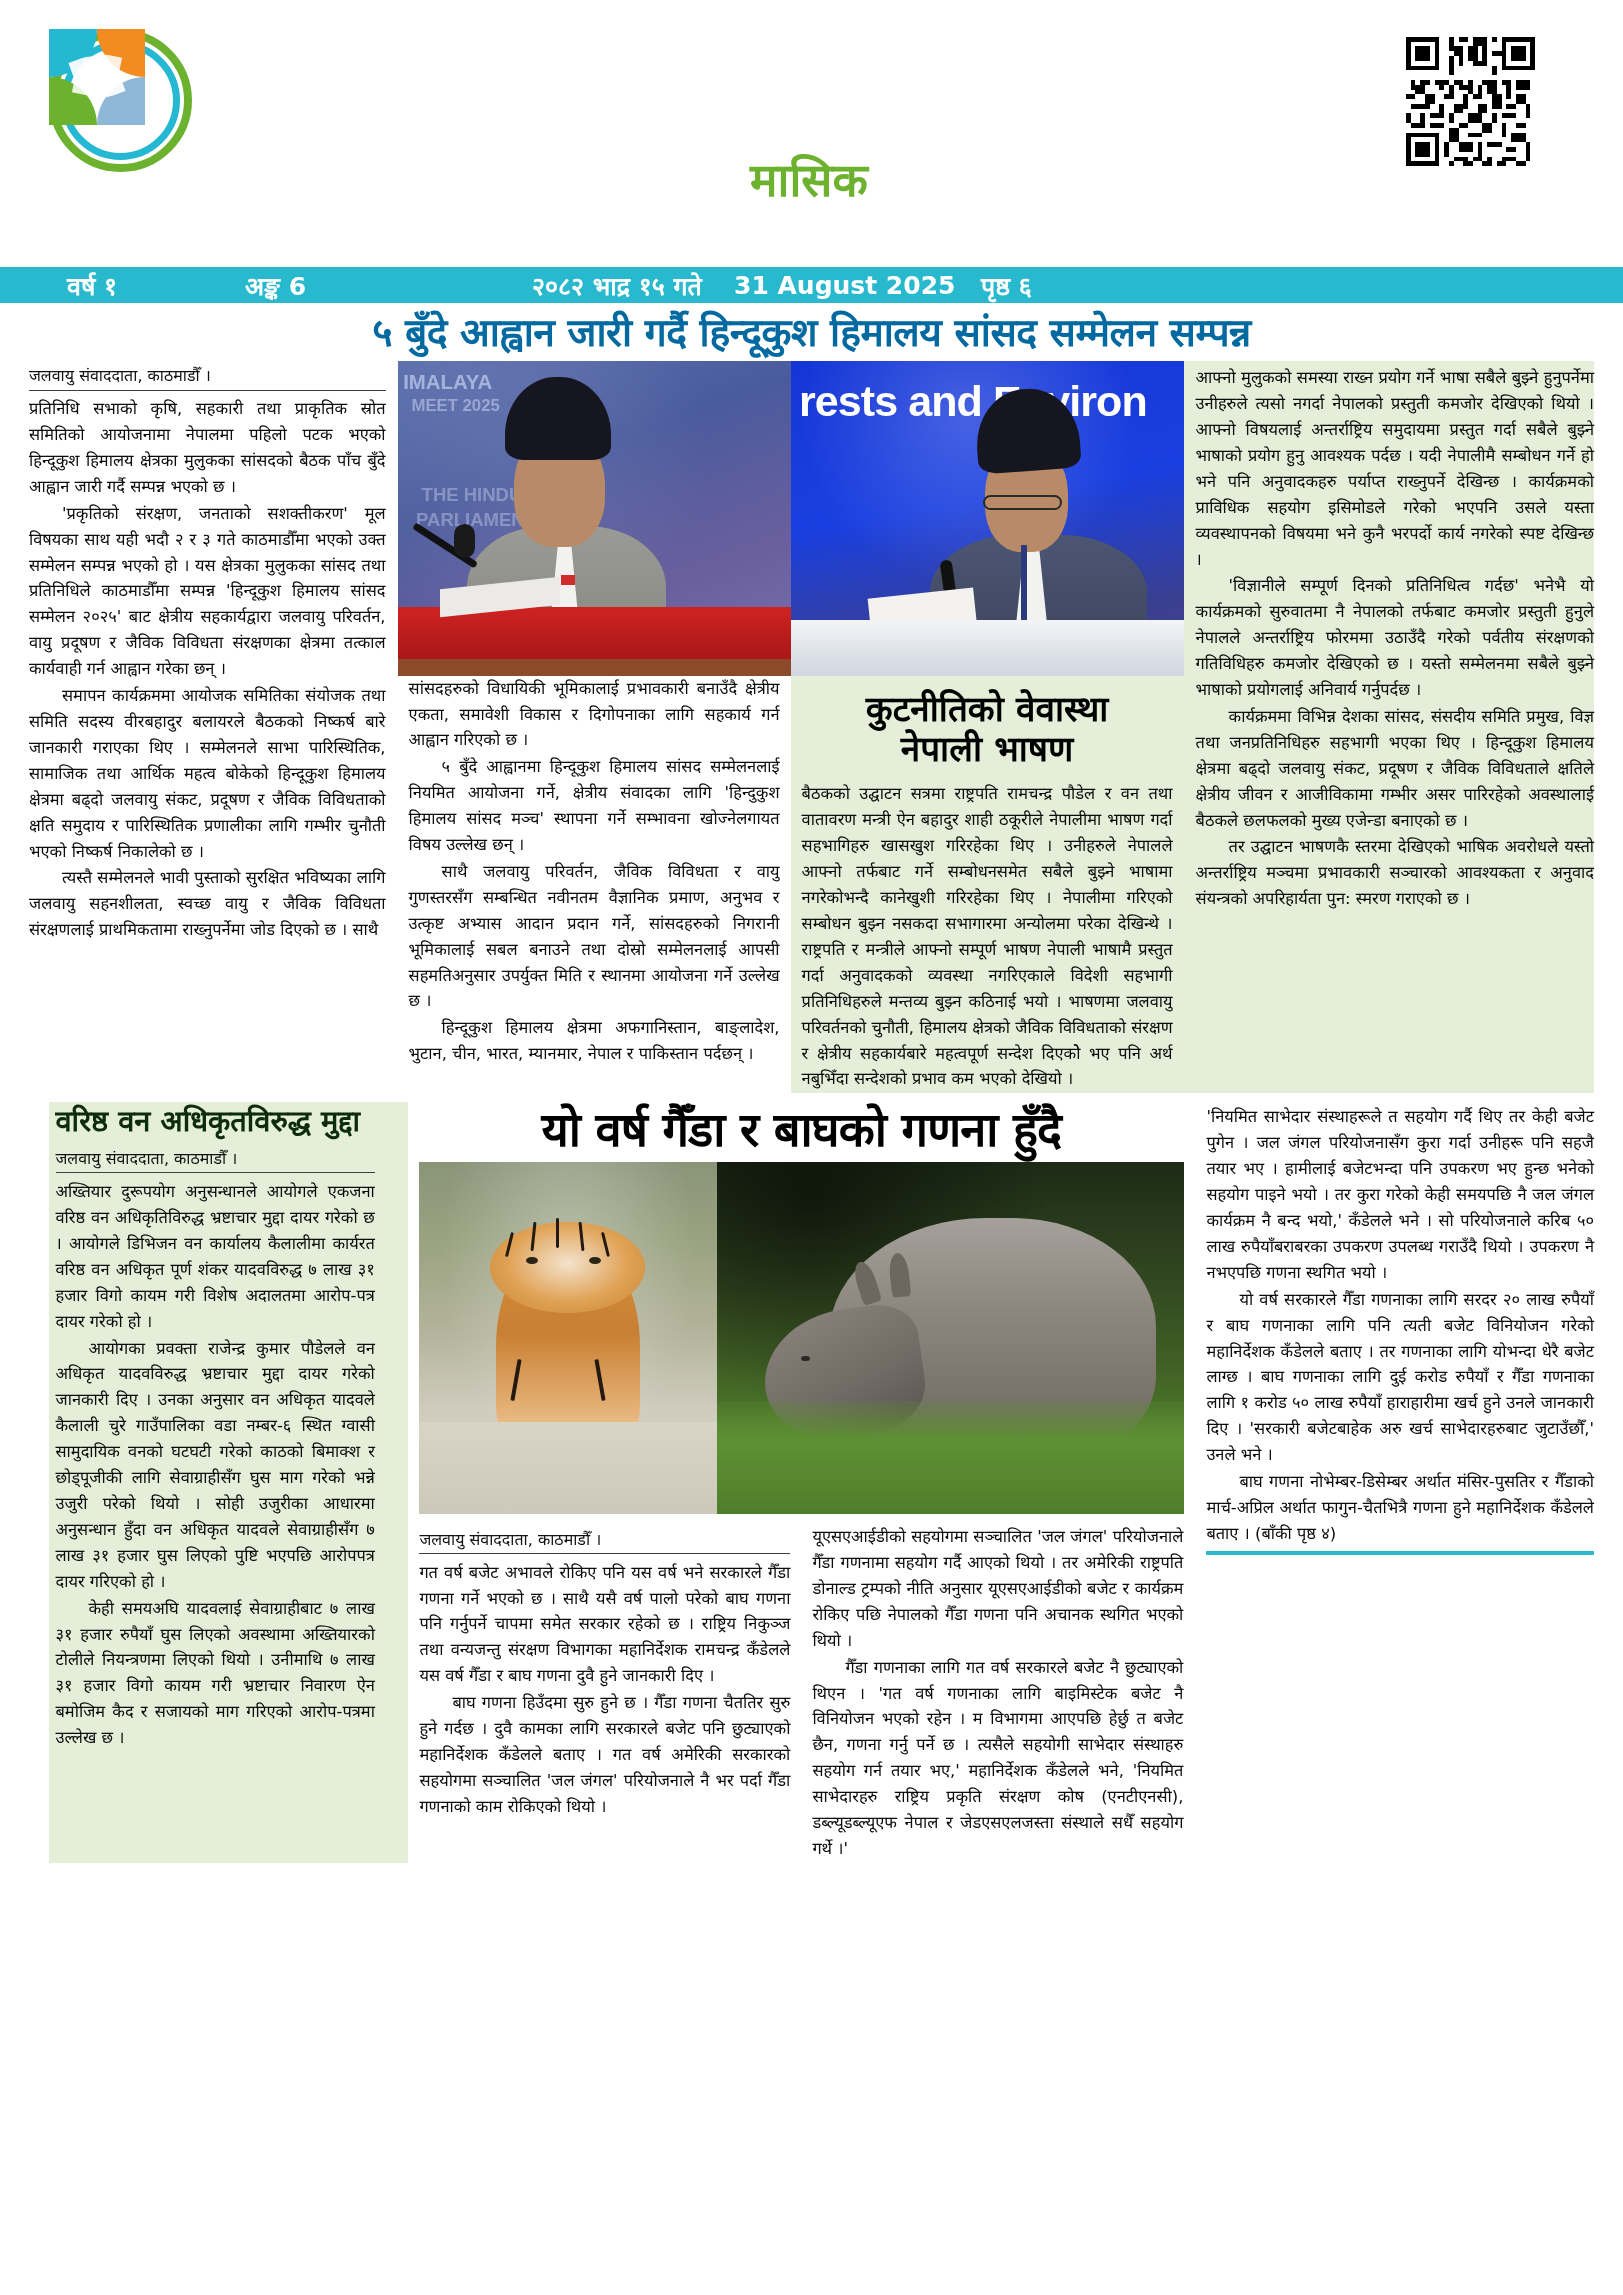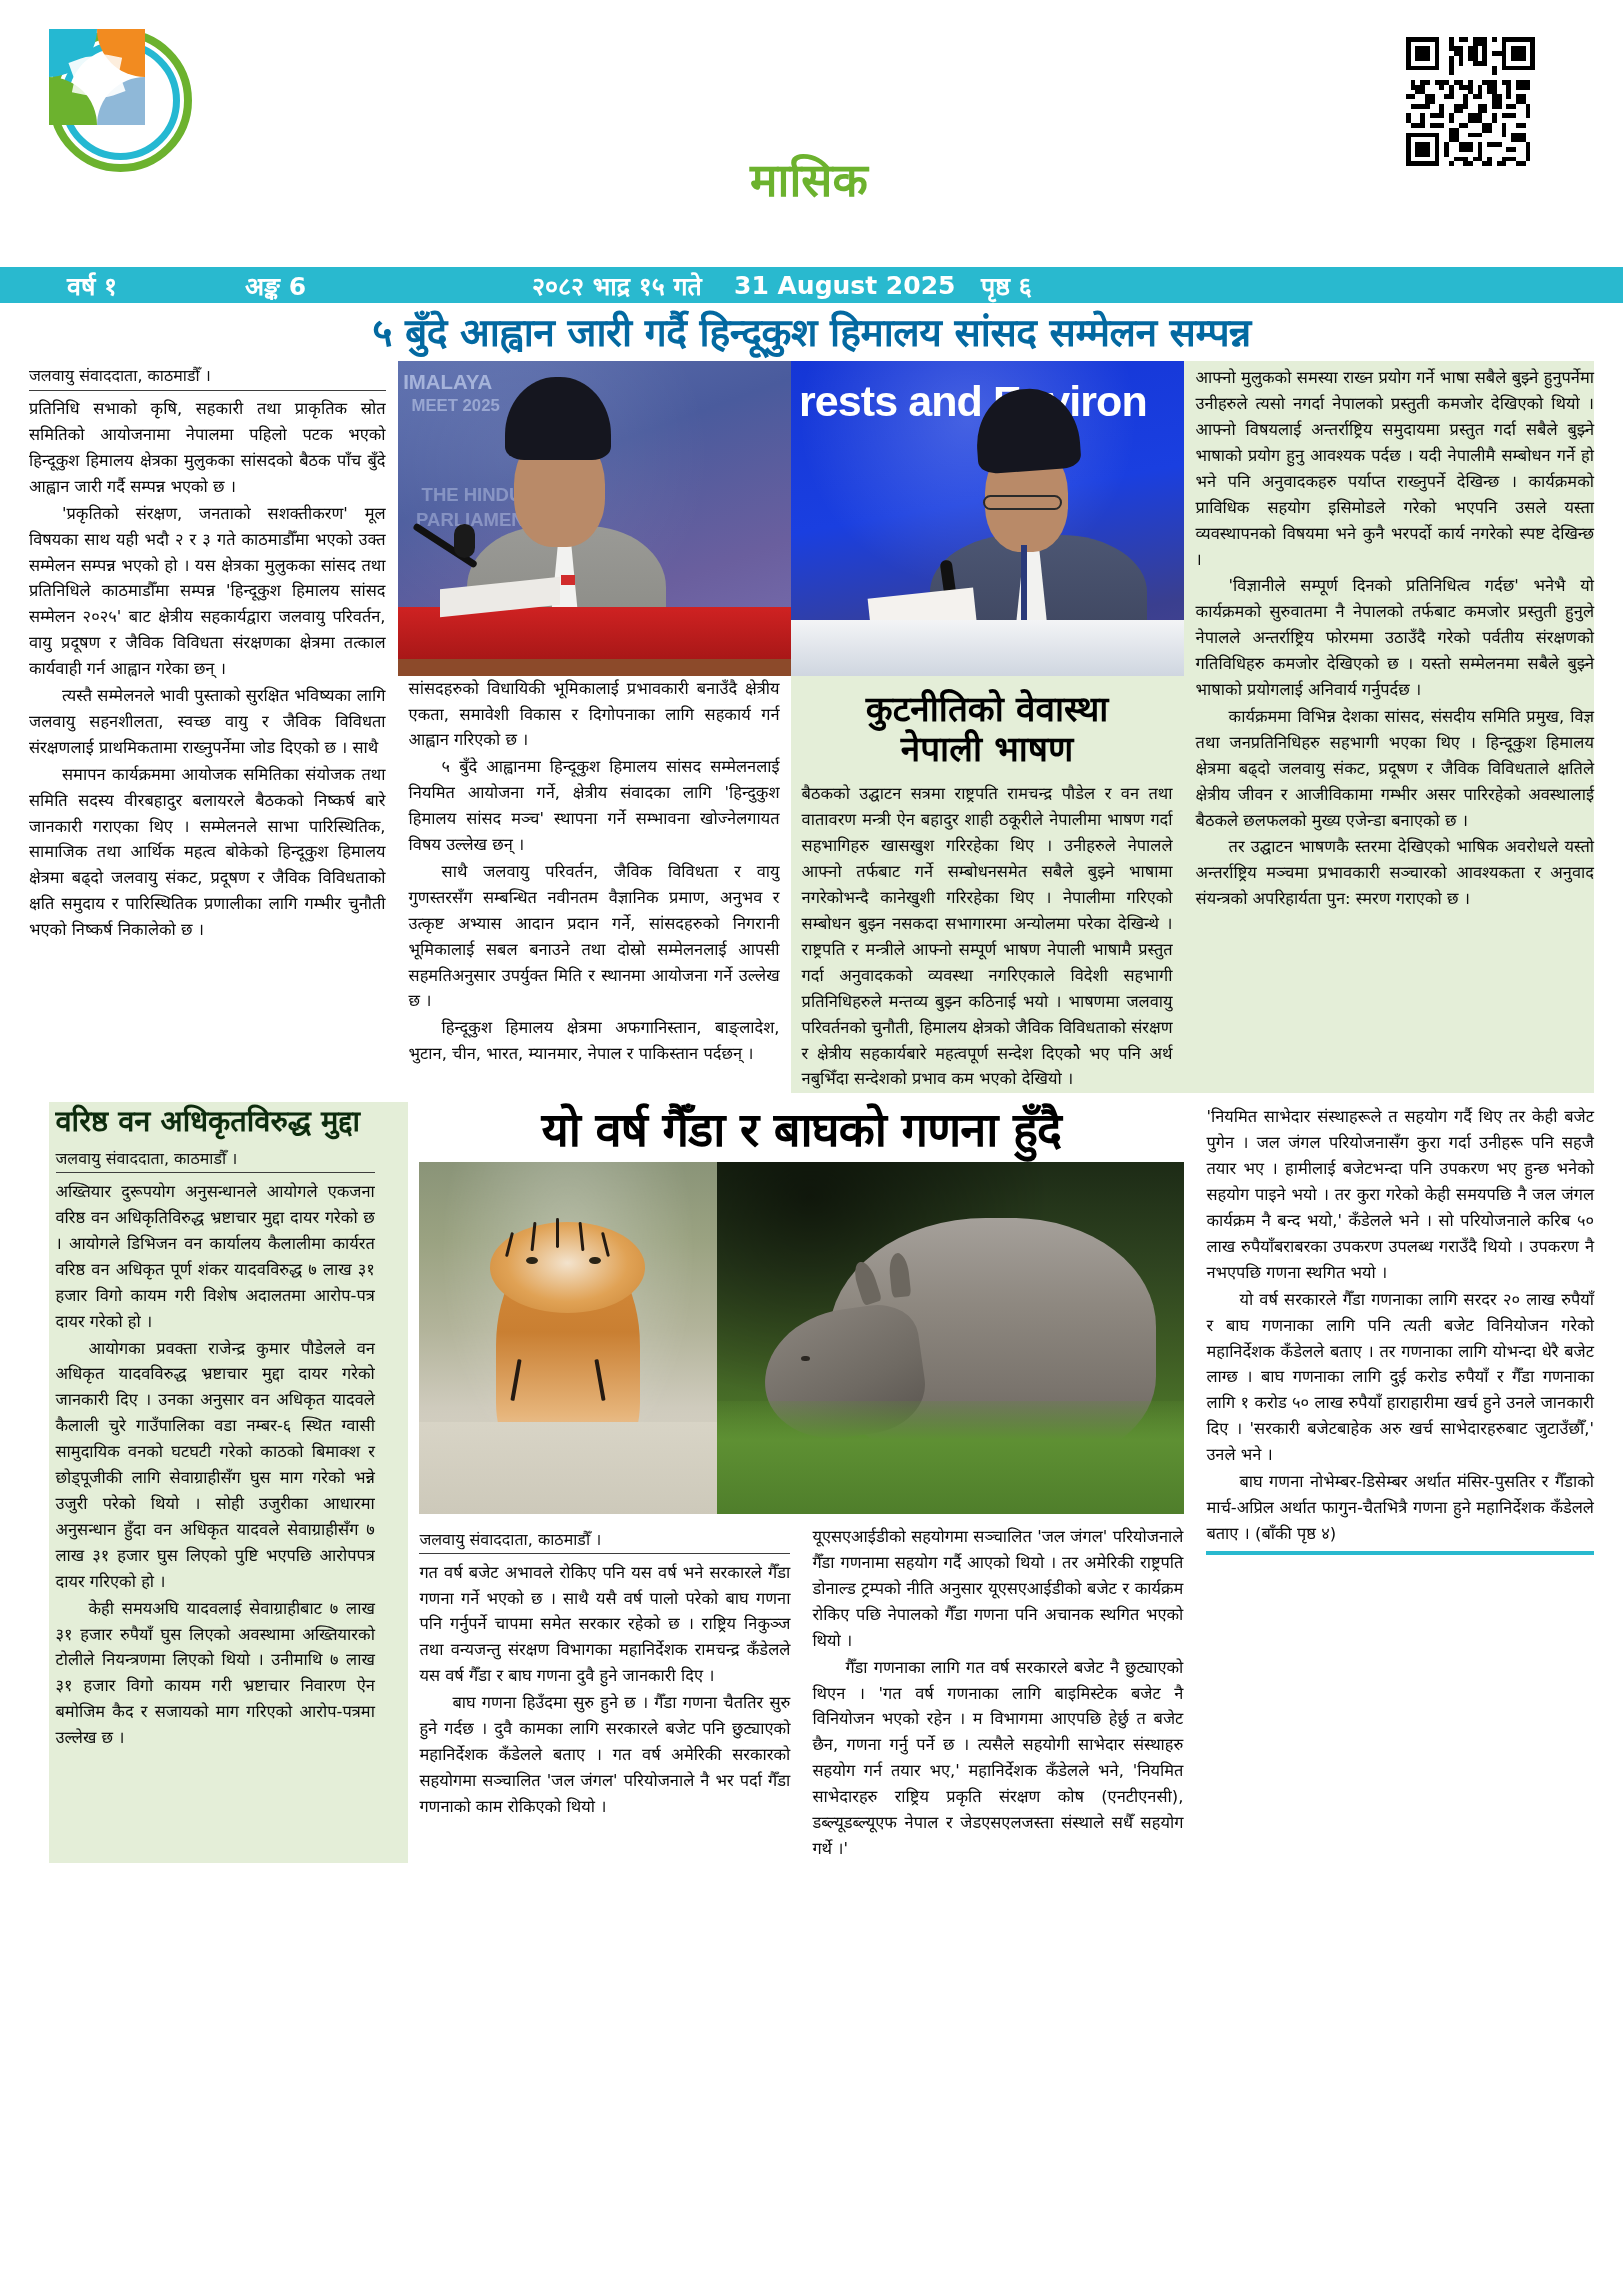--- a/index.html
+++ b/index.html
@@ -406,22 +406,22 @@
 <div class="page">
 
   <div class="headline-main">५ बुँदे आह्वान जारी गर्दै हिन्दूकुश हिमालय सांसद सम्मेलन सम्पन्न</div>
 
   <div class="top-zone">
 
     <div class="col colA">
       <div class="byline">जलवायु संवाददाता, काठमाडौँ ।</div>
       <p class="body first">प्रतिनिधि सभाको कृषि, सहकारी तथा प्राकृतिक स्रोत समितिको आयोजनामा नेपालमा पहिलो पटक भएको हिन्दूकुश हिमालय क्षेत्रका मुलुकका सांसदको बैठक पाँच बुँदे आह्वान जारी गर्दै सम्पन्न भएको छ ।</p>
       <p class="body">'प्रकृतिको संरक्षण, जनताको सशक्तीकरण' मूल विषयका साथ यही भदौ २ र ३ गते काठमाडौँमा भएको उक्त सम्मेलन सम्पन्न भएको हो । यस क्षेत्रका मुलुकका सांसद तथा प्रतिनिधिले काठमाडौँमा सम्पन्न 'हिन्दूकुश हिमालय सांसद सम्मेलन २०२५' बाट क्षेत्रीय सहकार्यद्वारा जलवायु परिवर्तन, वायु प्रदूषण र जैविक विविधता संरक्षणका क्षेत्रमा तत्काल कार्यवाही गर्न आह्वान गरेका छन् ।</p>
+      <p class="body">समापन कार्यक्रममा आयोजक समितिका संयोजक तथा समिति सदस्य वीरबहादुर बलायरले बैठकको निष्कर्ष बारे जानकारी गराएका थिए । सम्मेलनले साभा पारिस्थितिक, सामाजिक तथा आर्थिक महत्व बोकेको हिन्दूकुश हिमालय क्षेत्रमा बढ्दो जलवायु संकट, प्रदूषण र जैविक विविधताको क्षति समुदाय र पारिस्थितिक प्रणालीका लागि गम्भीर चुनौती भएको निष्कर्ष निकालेको छ ।</p>
       <p class="body">त्यस्तै सम्मेलनले भावी पुस्ताको सुरक्षित भविष्यका लागि जलवायु सहनशीलता, स्वच्छ वायु र जैविक विविधता संरक्षणलाई प्राथमिकतामा राख्नुपर्नेमा जोड दिएको छ । साथै</p>
-      <p class="body">समापन कार्यक्रममा आयोजक समितिका संयोजक तथा समिति सदस्य वीरबहादुर बलायरले बैठकको निष्कर्ष बारे जानकारी गराएका थिए । सम्मेलनले साभा पारिस्थितिक, सामाजिक तथा आर्थिक महत्व बोकेको हिन्दूकुश हिमालय क्षेत्रमा बढ्दो जलवायु संकट, प्रदूषण र जैविक विविधताको क्षति समुदाय र पारिस्थितिक प्रणालीका लागि गम्भीर चुनौती भएको निष्कर्ष निकालेको छ ।</p>
     </div>
 
     <div style="width:787px;">
 
       <div class="photo" style="height:315px;">
         <div class="photo-left img-podium-l">
           <div class="screen-text" style="left:5.6px; top:10.2px; font-size:20.4px; opacity:.55;">IMALAYA</div>
           <div class="screen-text" style="left:14px; top:35px; font-size:16.7px; opacity:.45;">MEET 2025</div>
           <div class="screen-text" style="left:24px; top:123px; font-size:18.5px; opacity:.35;">THE HINDU K</div>
           <div class="screen-text" style="left:18.5px; top:148px; font-size:18.5px; opacity:.35;">PARLIAMENTAR</div>

